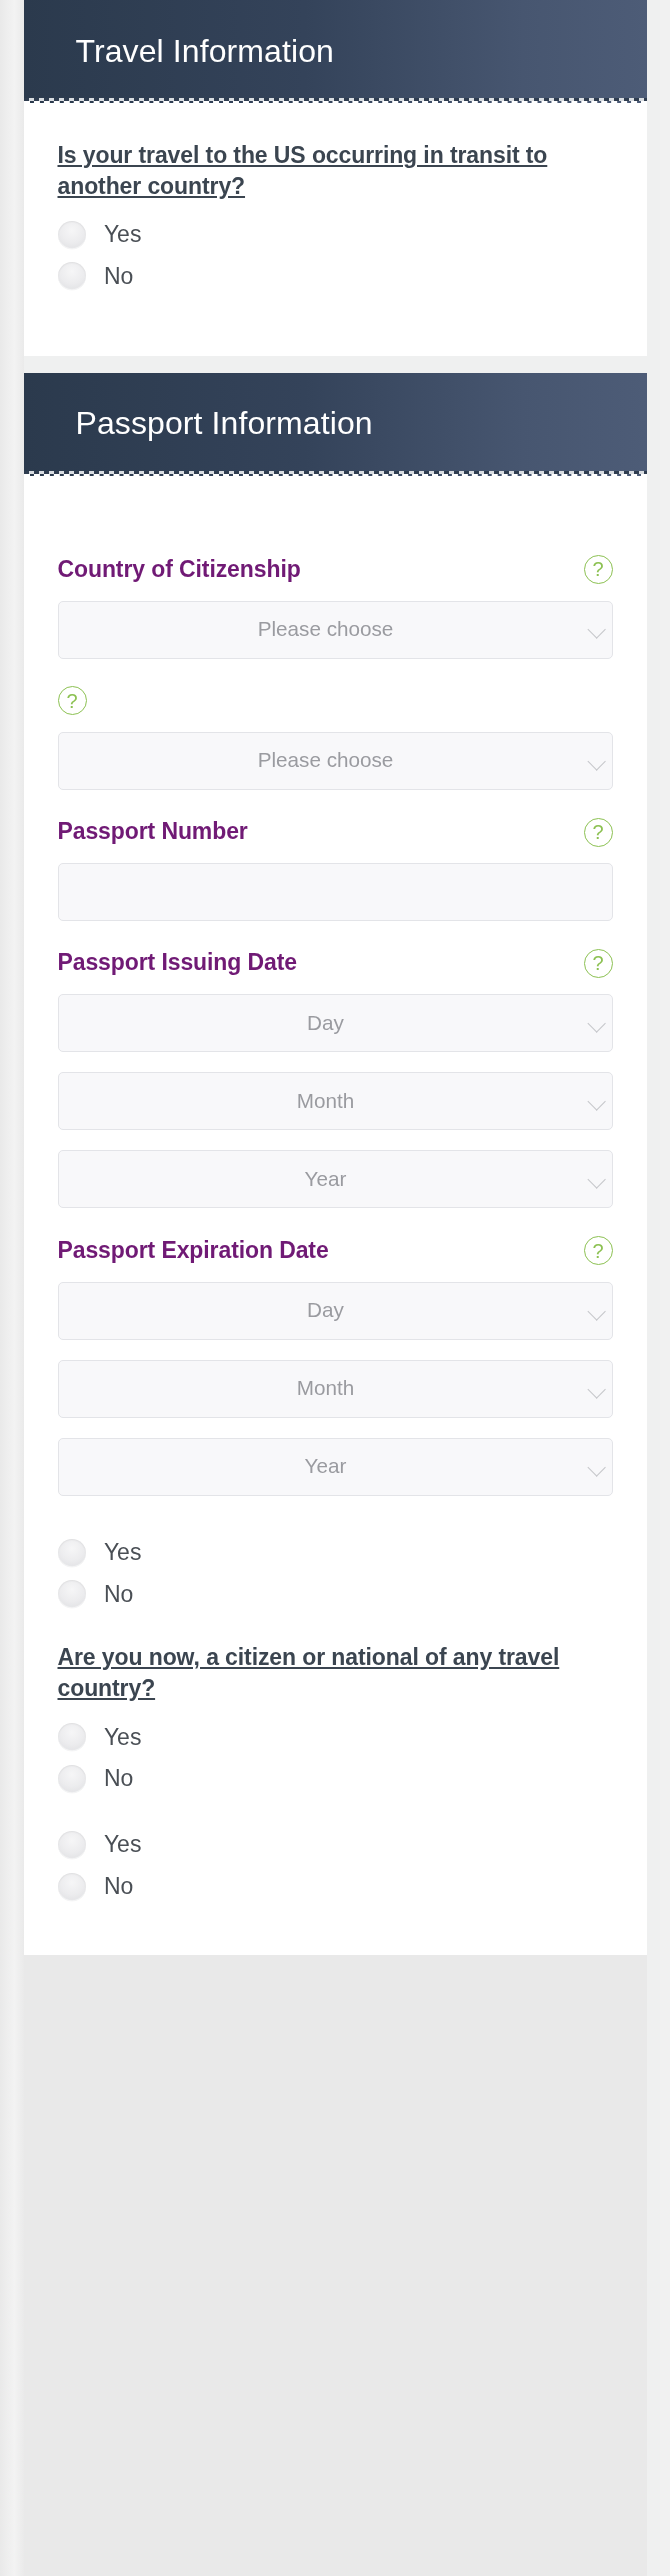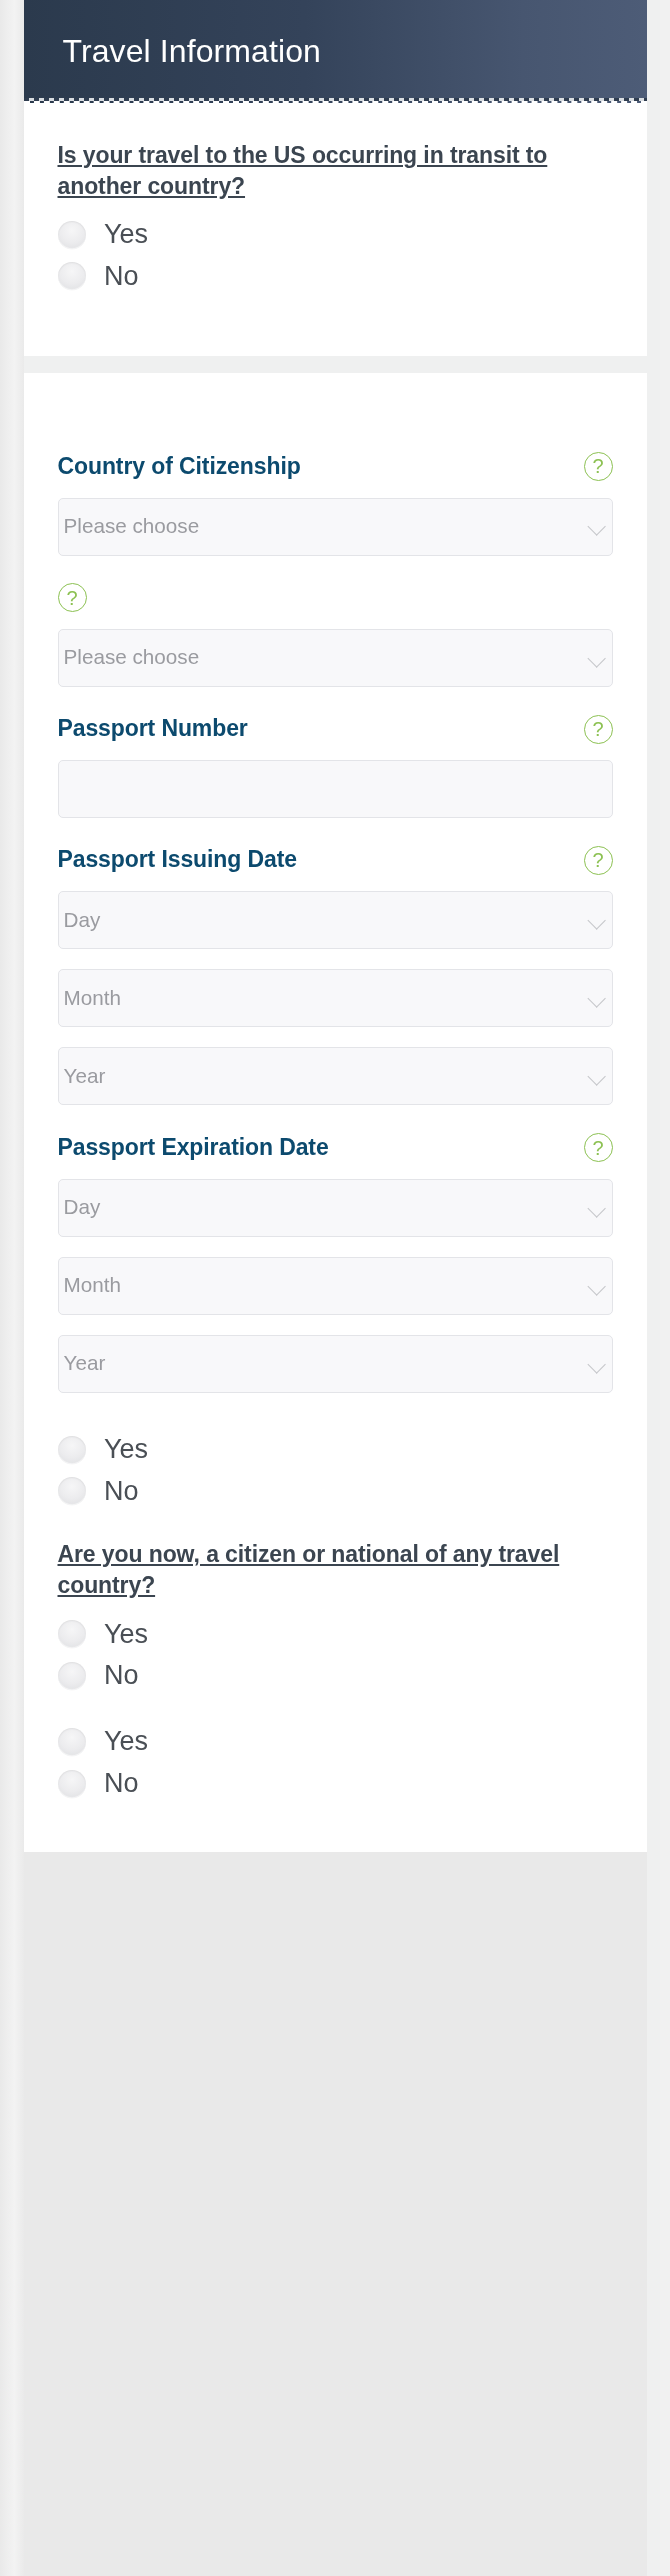--- a/index.html
+++ b/index.html
@@ -72,21 +72,21 @@
       to right,
       #2f3d50 0px, #2f3d50 5px,
       #d9dde1 5px, #d9dde1 10px
     );
   }
   .section-title {
     color: #ffffff;
     font-size: 32px;
     font-weight: 400;
     letter-spacing: 0.1px;
-    padding-left: 39px;
+    padding-left: 52px;
     line-height: 1;
   }
 
   
   .panel {
     background: #ffffff;
     position: relative;
   }
   .panel-pad-top { height: 37px; }
 
@@ -121,39 +121,39 @@
     width: 28px; height: 28px;
     border-radius: 50%;
     background: radial-gradient(circle at 50% 34%, #f6f6f7 0%, #ececee 52%, #dcdde0 100%);
     box-shadow: inset 0 1.1px 1.7px rgba(0,0,0,0.07),
                 inset 0 -0.6px 1.1px rgba(255,255,255,0.85),
                 0 0.6px 0.6px rgba(0,0,0,0.035);
     flex: none;
   }
   .radio-label {
     margin-left: 18.4px;
-    font-size: 27px;
+    font-size: 23px;
     color: #4a4f55;
     line-height: 1;
   }
 
   
   .field-block {
     padding: 0 34px;
     background: #ffffff;
   }
   .field-head {
     display: flex;
     align-items: center;
     justify-content: space-between;
     margin-bottom: 15.6px;
     min-height: 31px;
   }
   .field-label {
-    color: #0c4a6e;
+    color: #701a75;
     font-size: 23px;
     font-weight: bold;
     letter-spacing: -0.1px;
     line-height: 1.2;
   }
   .help-icon {
     width: 29px; height: 29px;
     border: 1.7px solid #8cc152;
     border-radius: 50%;
     color: #8cc152;
@@ -172,20 +172,21 @@
     height: 58px;
     background: #f8f8fa;
     border: 1.1px solid #e3e4e8;
     border-radius: 5px;
     display: flex;
     align-items: center;
     padding: 0 5px;
     box-sizing: border-box;
     position: relative;
     margin-bottom: 20px;
+    text-align: center;
   }
   .control.text-input { }
   .control-value {
     font-size: 20.7px;
     color: #9a9ba0;
     line-height: 1;
     flex: 1;
   }
   .chevron {
     width: 19px; height: 19px;
@@ -235,20 +236,24 @@
         <span class="radio-dot"></span>
         <span class="radio-label">No</span>
       </div>
     </div>
 
     <div style="height:56px;background:#ffffff;"></div>
   </div>
 
   <div class="section-gap"></div>
 
+  <div class="section-header">
+    <div class="section-title">Passport Information</div>
+    <div class="dash-rule"></div>
+  </div>
 
   <div class="panel">
     <div style="height:78px;background:#ffffff;"></div>
 
     <div class="field-block">
       <div class="field-head">
         <span class="field-label">Country of Citizenship</span>
         <span class="help-icon">?</span>
       </div>
       <div class="control">

